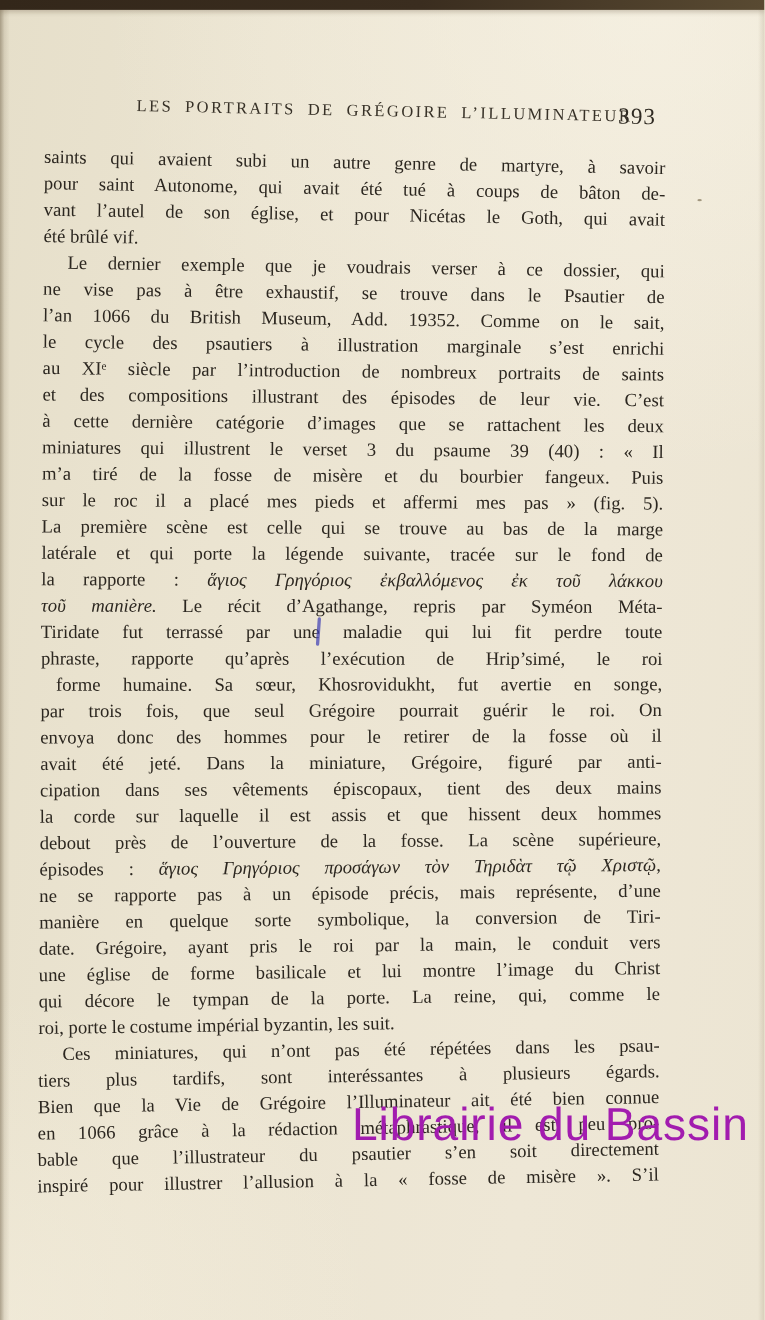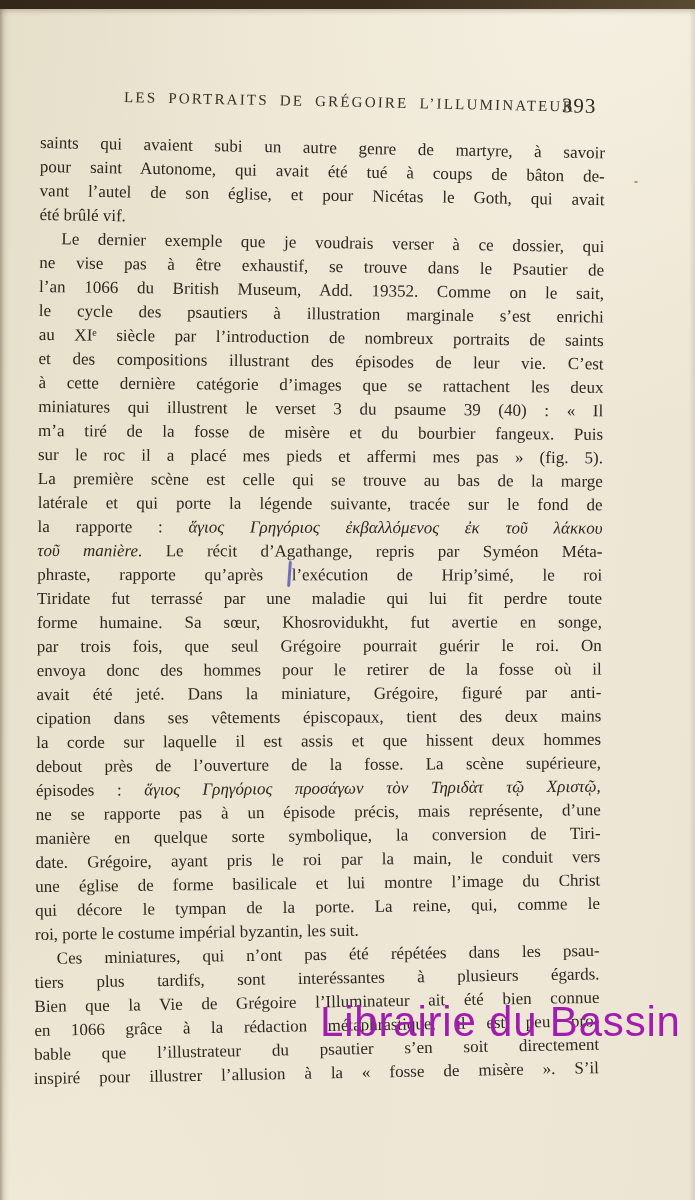--- a/index.html
+++ b/index.html
@@ -94,23 +94,23 @@
     <div class="line" style="transform: translateX(-1.23px) rotate(0.609deg); transform-origin: 0px 50%;"><span>au XIᵉ siècle par l’introduction de nombreux portraits de saints</span></div>
     <div class="line" style="transform: translateX(-1.38px) rotate(0.554deg); transform-origin: 0px 50%;"><span>et des compositions illustrant des épisodes de leur vie. C’est</span></div>
     <div class="line" style="transform: translateX(-1.54px) rotate(0.499deg); transform-origin: 0px 50%;"><span>à cette dernière catégorie d’images que se rattachent les deux</span></div>
     <div class="line" style="transform: translateX(-1.69px) rotate(0.444deg); transform-origin: 0px 50%;"><span>miniatures qui illustrent le verset 3 du psaume 39 (40) : « Il</span></div>
     <div class="line" style="transform: translateX(-1.85px) rotate(0.388deg); transform-origin: 0px 50%;"><span>m’a tiré de la fosse de misère et du bourbier fangeux. Puis</span></div>
     <div class="line" style="transform: translateX(-2px) rotate(0.333deg); transform-origin: 0px 50%;"><span>sur le roc il a placé mes pieds et affermi mes pas » (fig. 5).</span></div>
     <div class="line" style="transform: translateX(-2.15px) rotate(0.278deg); transform-origin: 0px 50%;"><span>La première scène est celle qui se trouve au bas de la marge</span></div>
     <div class="line" style="transform: translateX(-2.31px) rotate(0.223deg); transform-origin: 0px 50%;"><span>latérale et qui porte la légende suivante, tracée sur le fond de</span></div>
     <div class="line" style="transform: translateX(-2.46px) rotate(0.168deg); transform-origin: 0px 50%;"><span>la rapporte : </span><span class="gk">ἅγιος Γρηγόριος ἐκβαλλόμενος ἐκ τοῦ λάκκου</span></div>
     <div class="line" style="transform: translateX(-2.62px) rotate(0.113deg); transform-origin: 0px 50%;"><span class="gk">τοῦ manière. </span><span>Le récit d’Agathange, repris par Syméon Méta-</span></div>
+    <div class="line" style="transform: translateX(-2.92px) rotate(0.003deg); transform-origin: 0px 50%;"><span>Tiridate fut terrassé par une maladie qui lui fit perdre toute</span></div>
     <div class="line" style="transform: translateX(-2.77px) rotate(0.058deg); transform-origin: 0px 50%;"><span>phraste, rapporte qu’après l’exécution de Hrip’simé, le roi</span></div>
-    <div class="line" style="transform: translateX(-2.92px) rotate(0.003deg); transform-origin: 0px 50%;"><span>Tiridate fut terrassé par une maladie qui lui fit perdre toute</span></div>
-    <div class="line" style="transform: translateX(-3.08px) rotate(-0.053deg); transform-origin: 0px 50%;"><span>forme humaine. Sa sœur, Khosrovidukht, fut avertie en songe,</span></div>
+    <div class="line" style="transform: translateX(-3.08px) rotate(-0.053deg); transform-origin: 0px 50%; margin-left: 14px;"><span>forme humaine. Sa sœur, Khosrovidukht, fut avertie en songe,</span></div>
     <div class="line" style="transform: translateX(-3.23px) rotate(-0.108deg); transform-origin: 0px 50%;"><span>par trois fois, que seul Grégoire pourrait guérir le roi. On</span></div>
     <div class="line" style="transform: translateX(-3.38px) rotate(-0.163deg); transform-origin: 0px 50%;"><span>envoya donc des hommes pour le retirer de la fosse où il</span></div>
     <div class="line" style="transform: translateX(-3.54px) rotate(-0.218deg); transform-origin: 0px 50%;"><span>avait été jeté. Dans la miniature, Grégoire, figuré par anti-</span></div>
     <div class="line" style="transform: translateX(-3.69px) rotate(-0.273deg); transform-origin: 0px 50%;"><span>cipation dans ses vêtements épiscopaux, tient des deux mains</span></div>
     <div class="line" style="transform: translateX(-3.85px) rotate(-0.328deg); transform-origin: 0px 50%;"><span>la corde sur laquelle il est assis et que hissent deux hommes</span></div>
     <div class="line" style="transform: translateX(-4px) rotate(-0.383deg); transform-origin: 0px 50%;"><span>debout près de l’ouverture de la fosse. La scène supérieure,</span></div>
     <div class="line" style="transform: translateX(-4.15px) rotate(-0.438deg); transform-origin: 0px 50%;"><span>épisodes : </span><span class="gk">ἅγιος Γρηγόριος προσάγων τὸν Τηριδὰτ τῷ Χριστῷ,</span></div>
     <div class="line" style="transform: translateX(-4.31px) rotate(-0.494deg); transform-origin: 0px 50%;"><span>ne se rapporte pas à un épisode précis, mais représente, d’une</span></div>
     <div class="line" style="transform: translateX(-4.46px) rotate(-0.549deg); transform-origin: 0px 50%;"><span>manière en quelque sorte symbolique, la conversion de Tiri-</span></div>
     <div class="line" style="transform: translateX(-4.62px) rotate(-0.604deg); transform-origin: 0px 50%;"><span>date. Grégoire, ayant pris le roi par la main, le conduit vers</span></div>

